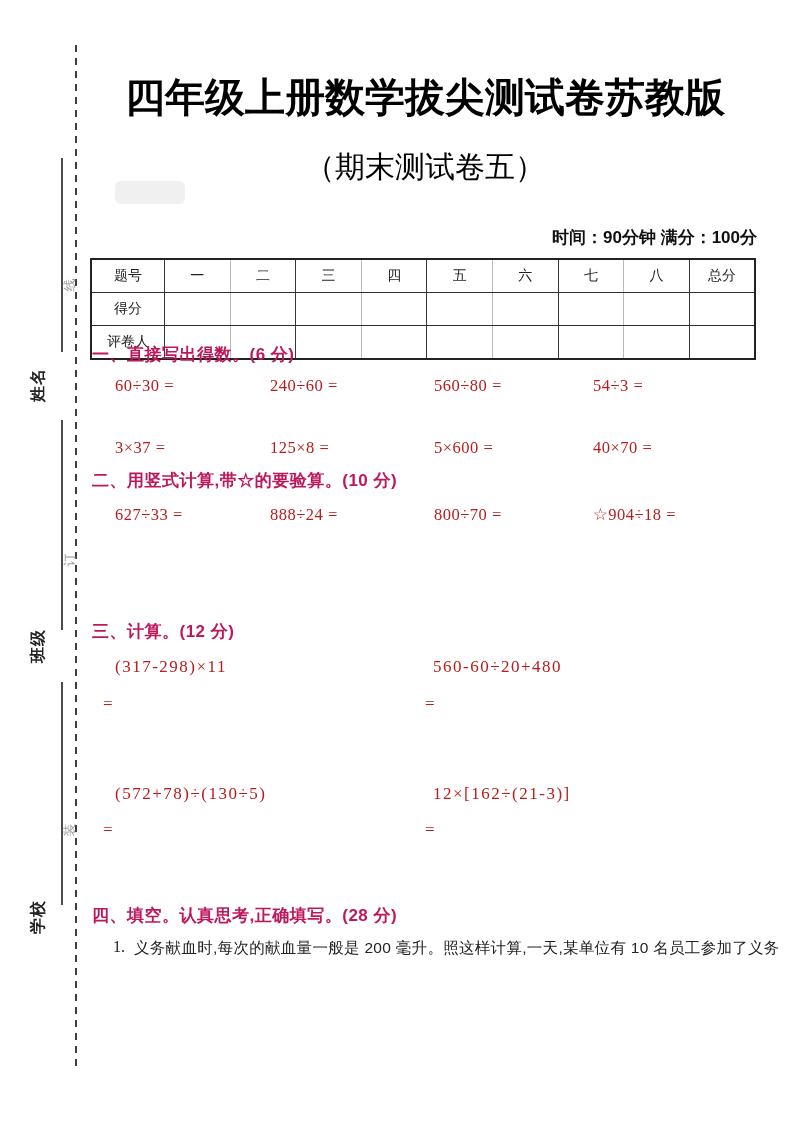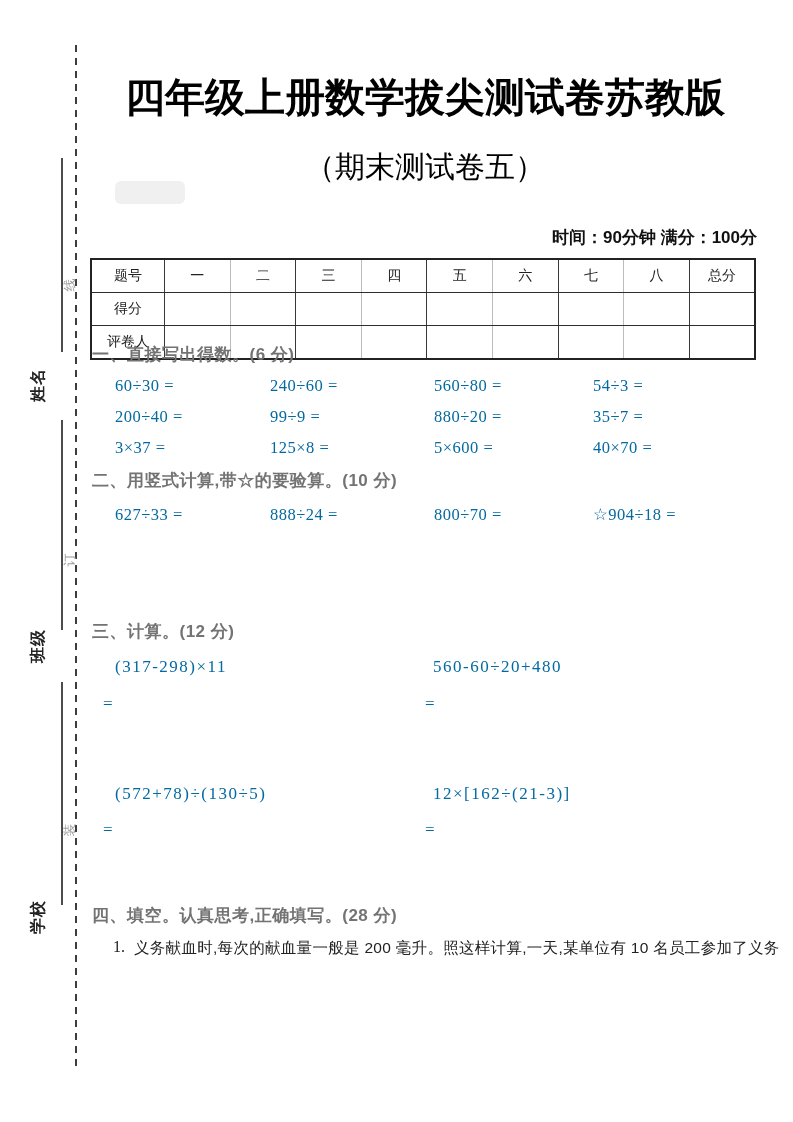--- a/index.html
+++ b/index.html
@@ -68,32 +68,32 @@
     height:24px;text-align:center;vertical-align:middle;
     border-top:1.5px solid #2e2e2e;border-bottom:1.5px solid #2e2e2e;
     border-left:1px solid #bcbcbc;
     padding:4px;white-space:nowrap;
   }
   .score-table td:first-child{border-left:none;width:64px;}
   .score-table td:nth-child(even){border-left:1px solid #383838;}
   .score-table{border:2px solid #232323;}
   
   .heading{
-    position:absolute;left:92px;font-size:17px;font-weight:bold;color:#737373;
+    position:absolute;left:92px;font-size:17px;font-weight:bold;color:#be185d;
     white-space:nowrap;letter-spacing:0.5px;
   }
   .h1{top:343px;}
   .h2{top:469px;}
   .h3{top:620px;}
   .h4{top:904px;}
   .mrow{position:absolute;left:0;top:0;width:793px;height:22px;}
   .mrow span{
     position:absolute;top:0;
     font-family:"Liberation Serif", serif;
-    font-size:16.5px;color:#0369a1;white-space:nowrap;letter-spacing:0.5px;
+    font-size:16.5px;color:#b91c1c;white-space:nowrap;letter-spacing:0.5px;
   }
   .cols4 span:nth-child(1){left:115px;}
   .cols4 span:nth-child(2){left:270px;}
   .cols4 span:nth-child(3){left:434px;}
   .cols4 span:nth-child(4){left:593px;}
   .row1a{top:376px;}.row1b{top:407px;}.row1c{top:438px;}
   .row2a{top:505px;}
   .expr span{font-size:17px;letter-spacing:1.5px;}
   .expr span:nth-child(1){left:115px;}
   .expr span:nth-child(2){left:433px;}
@@ -178,26 +178,20 @@
   </tbody>
     </table>
 
   <div class="heading h1">一、直接写出得数。(6 分)</div>
   <div class="mrow cols4 row1a">
     <span>60÷30 =</span>
     <span>240÷60 =</span>
     <span>560÷80 =</span>
     <span>54÷3 =</span>
   </div>
-  <div class="mrow cols4 row1b">
-    <span>200÷40 =</span>
-    <span>99÷9 =</span>
-    <span>880÷20 =</span>
-    <span>35÷7 =</span>
-  </div>
   <div class="mrow cols4 row1c">
     <span>3×37 =</span>
     <span>125×8 =</span>
     <span>5×600 =</span>
     <span>40×70 =</span>
   </div>
 
   <div class="heading h2">二、用竖式计算,带☆的要验算。(10 分)</div>
   <div class="mrow cols4 row2a">
     <span>627÷33 =</span>

